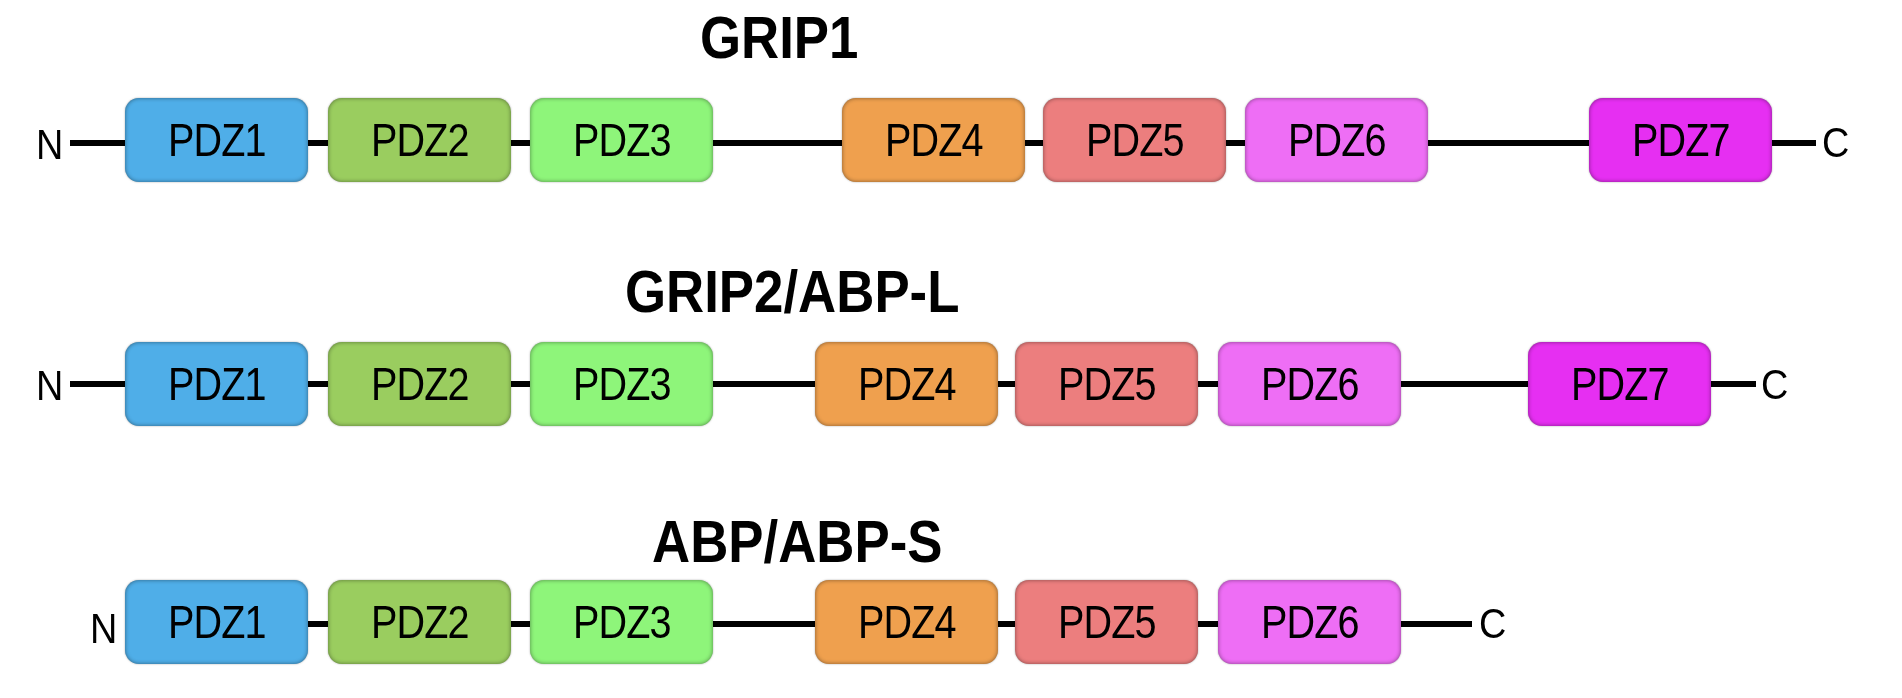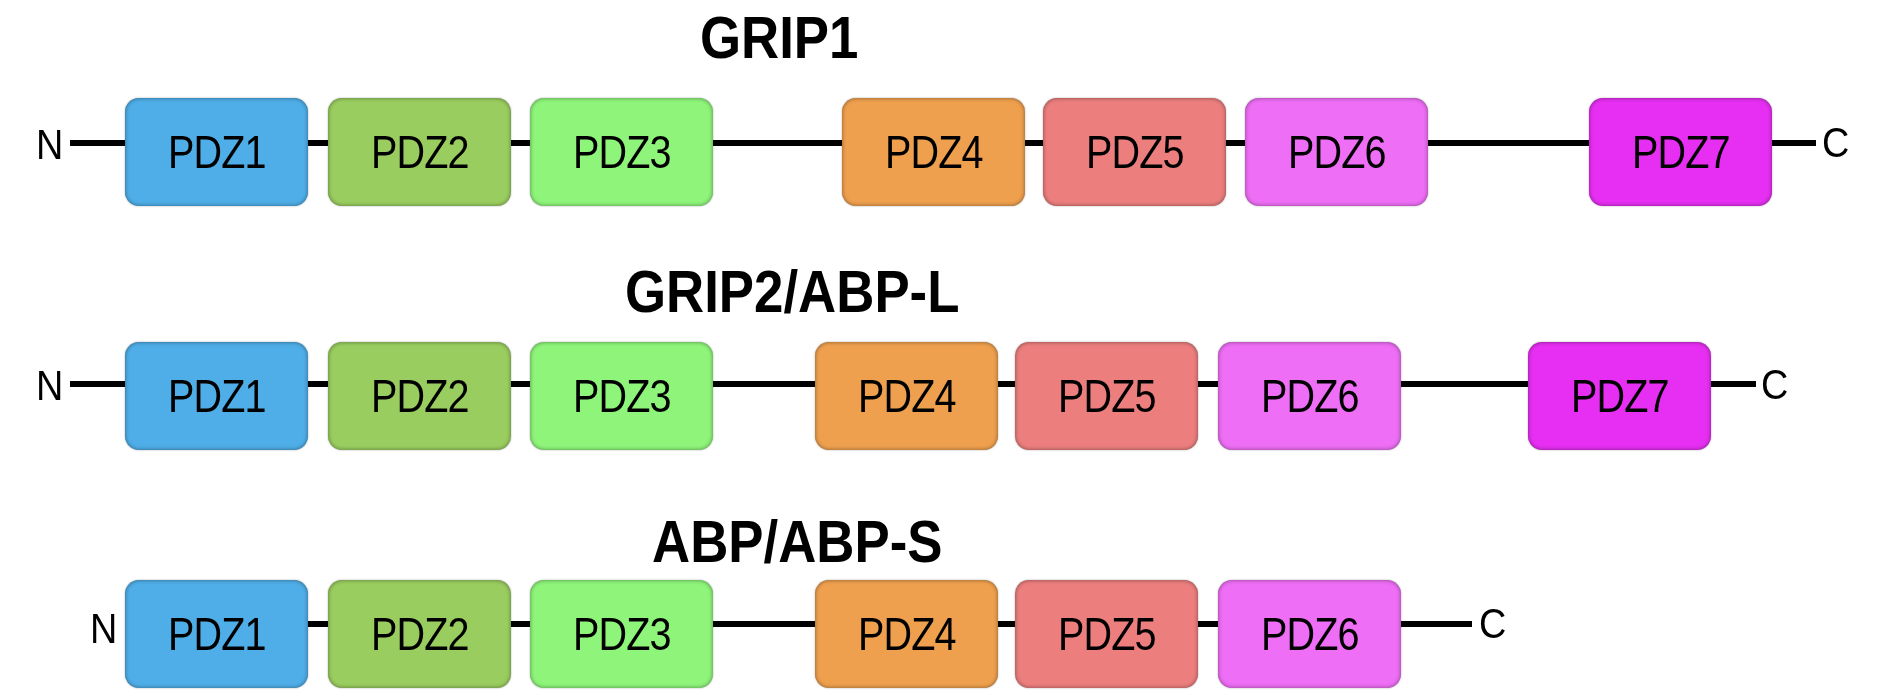--- a/index.html
+++ b/index.html
@@ -3,21 +3,21 @@
 <meta charset="utf-8">
 <style>
   html, body { margin: 0; padding: 0; background: #ffffff; }
   body { width: 1902px; height: 698px; position: relative; overflow: hidden;
          font-family: "Liberation Sans", sans-serif; }
   .title { position: absolute; font-weight: bold; font-size: 60px; line-height: 60px;
            color: #000; white-space: nowrap; transform: scaleX(0.88); transform-origin: left top; }
   .line { position: absolute; height: 6px; background: #000; }
   .term { position: absolute; font-size: 42px; line-height: 42px; color: #000;
           transform: scaleX(0.9); transform-origin: left top; }
-  .box { position: absolute; width: 183px; height: 108px; border-radius: 14px;
+  .box { position: absolute; width: 183px; height: 84px; border-radius: 14px;
          box-sizing: border-box; display: flex; align-items: center; justify-content: center;
          box-shadow: inset 0 0 4px rgba(0,0,0,0.45), 0 0 2px rgba(0,0,0,0.35); }
   .box span { font-size: 46px; color: #000; transform: scaleX(0.86); display: inline-block; letter-spacing: -1px; }
 </style>
 </head>
 <body>
 
 <div>
   <div class="title" style="left:700px; top:8px;">GRIP1</div>
   <div class="term" style="left:36px; top:124px;">N</div>

